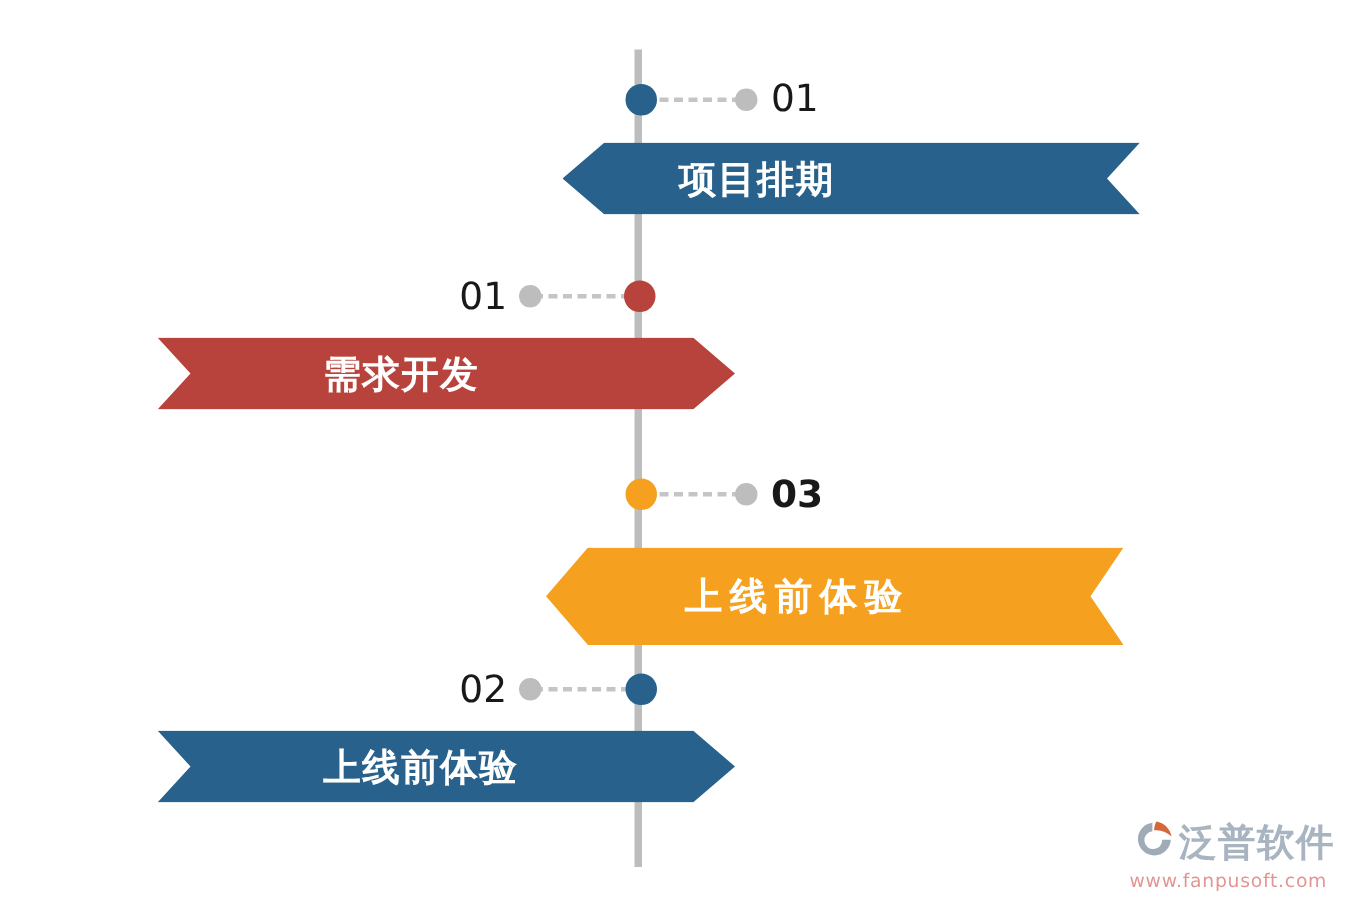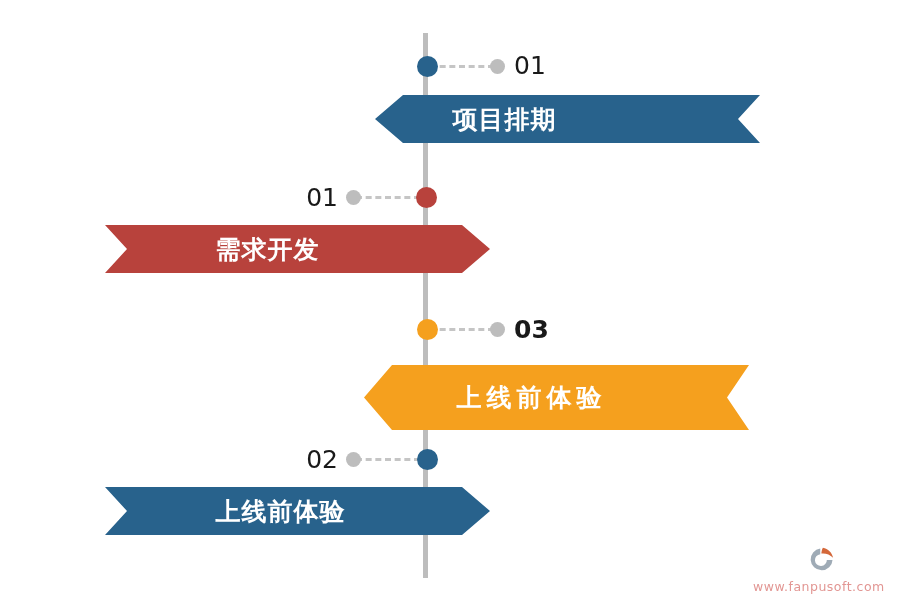--- a/index.html
+++ b/index.html
@@ -104,17 +104,18 @@
   </div>
 
   <div class="watermark">
     <div class="wm-row">
       <span class="wm-icon">
         <svg width="28" height="30" viewBox="0 0 32 34" aria-hidden="true">
           <path d="M14 5 A 12.5 12.5 0 1 0 28 18 L21.5 18 A 6.8 6.8 0 1 1 14 11.5 Z" fill="#9fabb6"></path>
           <path d="M17 4 C 23 5 27.5 9.5 28.7 15.5 C 25 12 20.3 10.2 15.3 10.8 C 15.4 8.2 16 6 17 4 Z" fill="#d4683a"></path>
         </svg>
       </span>
+      <span class="wm-brand" style="color: rgb(168, 181, 193);">泛普软件</span>
     </div>
     <div class="wm-url" style="color: rgb(226, 150, 147);">www.fanpusoft.com</div>
   </div>
 
 </div>
 
 </body></html>

